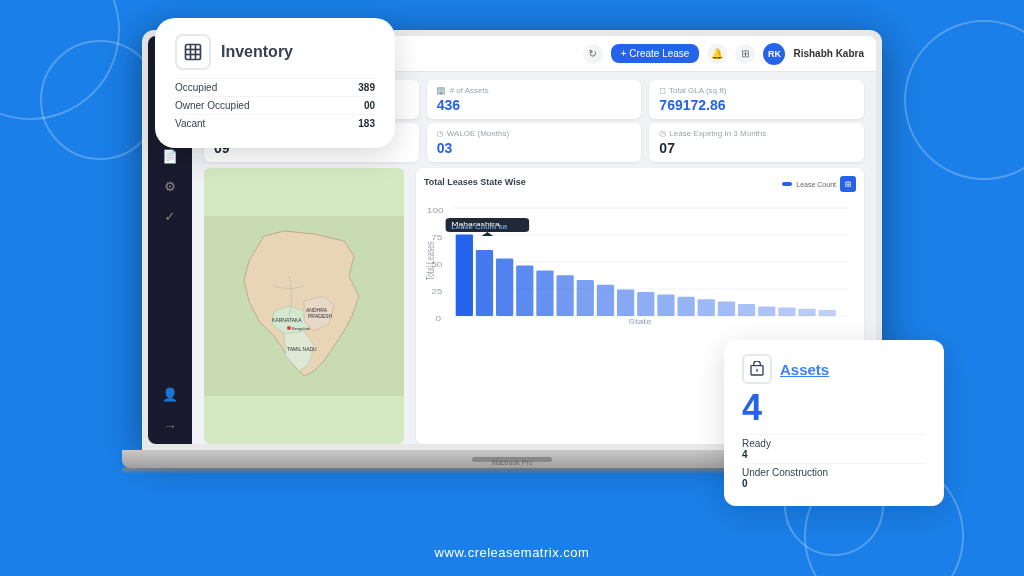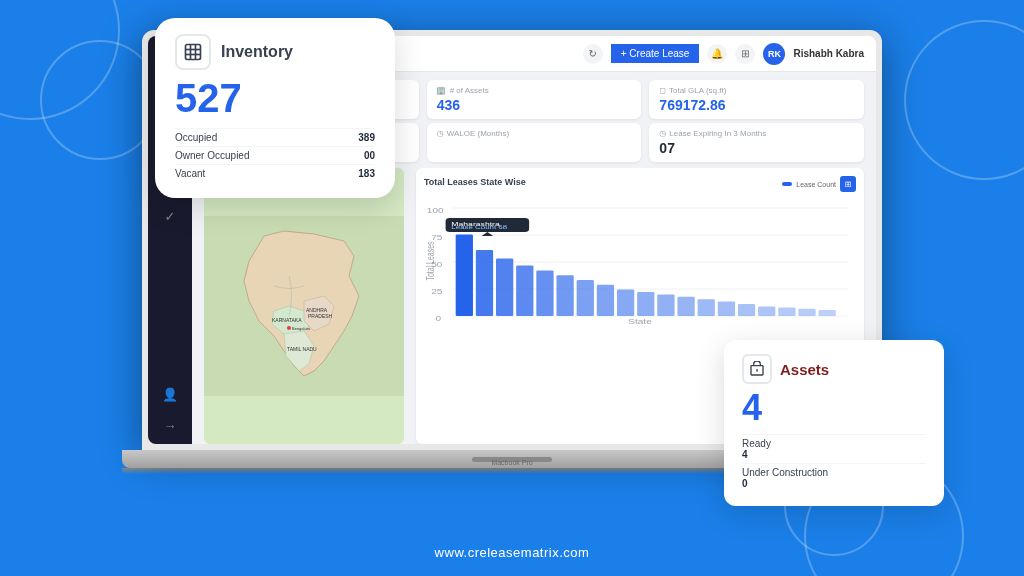--- a/index.html
+++ b/index.html
@@ -111,21 +111,21 @@
       justify-content: flex-end;
       padding: 0 12px;
       gap: 8px;
       border-bottom: 1px solid #e5e7eb;
       flex-shrink: 0;
     }
     .create-lease-btn {
       background: #2563eb;
       color: white;
       border: none;
-      border-radius: 0;
+      border-radius: 8px;
       padding: 4px 10px;
       font-size: 10px;
       cursor: pointer;
       display: flex;
       align-items: center;
       gap: 4px;
     }
     .topbar-icon {
       width: 20px;
       height: 20px;
@@ -335,21 +335,22 @@
       border-radius: 6px;
       display: flex;
       align-items: center;
       justify-content: center;
       font-size: 14px;
       color: #374151;
     }
     .assets-title {
       font-size: 15px;
       font-weight: 600;
-      color: #7f1d1d;
+      color: #3b82f6;
+      text-decoration: underline;
     }
     .assets-number {
       font-size: 36px;
       font-weight: 800;
       color: #2563eb;
       margin-bottom: 8px;
       line-height: 1;
     }
     .assets-row {
       display: flex;
@@ -445,20 +446,21 @@
               <span>◷</span>
               <span>WALE (Months)</span>
             </div>
             <div class="stat-value dark">09</div>
           </div>
           <div class="stat-card">
             <div class="stat-label">
               <span>◷</span>
               <span>WALOE (Months)</span>
             </div>
+            <div class="stat-value">03</div>
           </div>
           <div class="stat-card">
             <div class="stat-label">
               <span>◷</span>
               <span>Lease Expiring In 3 Months</span>
             </div>
             <div class="stat-value dark">07</div>
           </div>
         </div>
 
@@ -581,21 +583,20 @@
       <svg width="20" height="20" viewBox="0 0 24 24" fill="none" stroke="#374151" stroke-width="2">
         <rect x="3" y="3" width="18" height="18" rx="2"></rect>
         <line x1="9" y1="3" x2="9" y2="21"></line>
         <line x1="15" y1="3" x2="15" y2="21"></line>
         <line x1="3" y1="9" x2="21" y2="9"></line>
         <line x1="3" y1="15" x2="21" y2="15"></line>
       </svg>
     </div>
     <span class="inventory-title">Inventory</span>
   </div>
-  <div class="inventory-number">527</div>
   <div class="inventory-row">
     <span>Occupied</span>
     <span class="inventory-row-value">389</span>
   </div>
   <div class="inventory-row">
     <span>Owner Occupied</span>
     <span class="inventory-row-value">00</span>
   </div>
   <div class="inventory-row">
     <span>Vacant</span>

